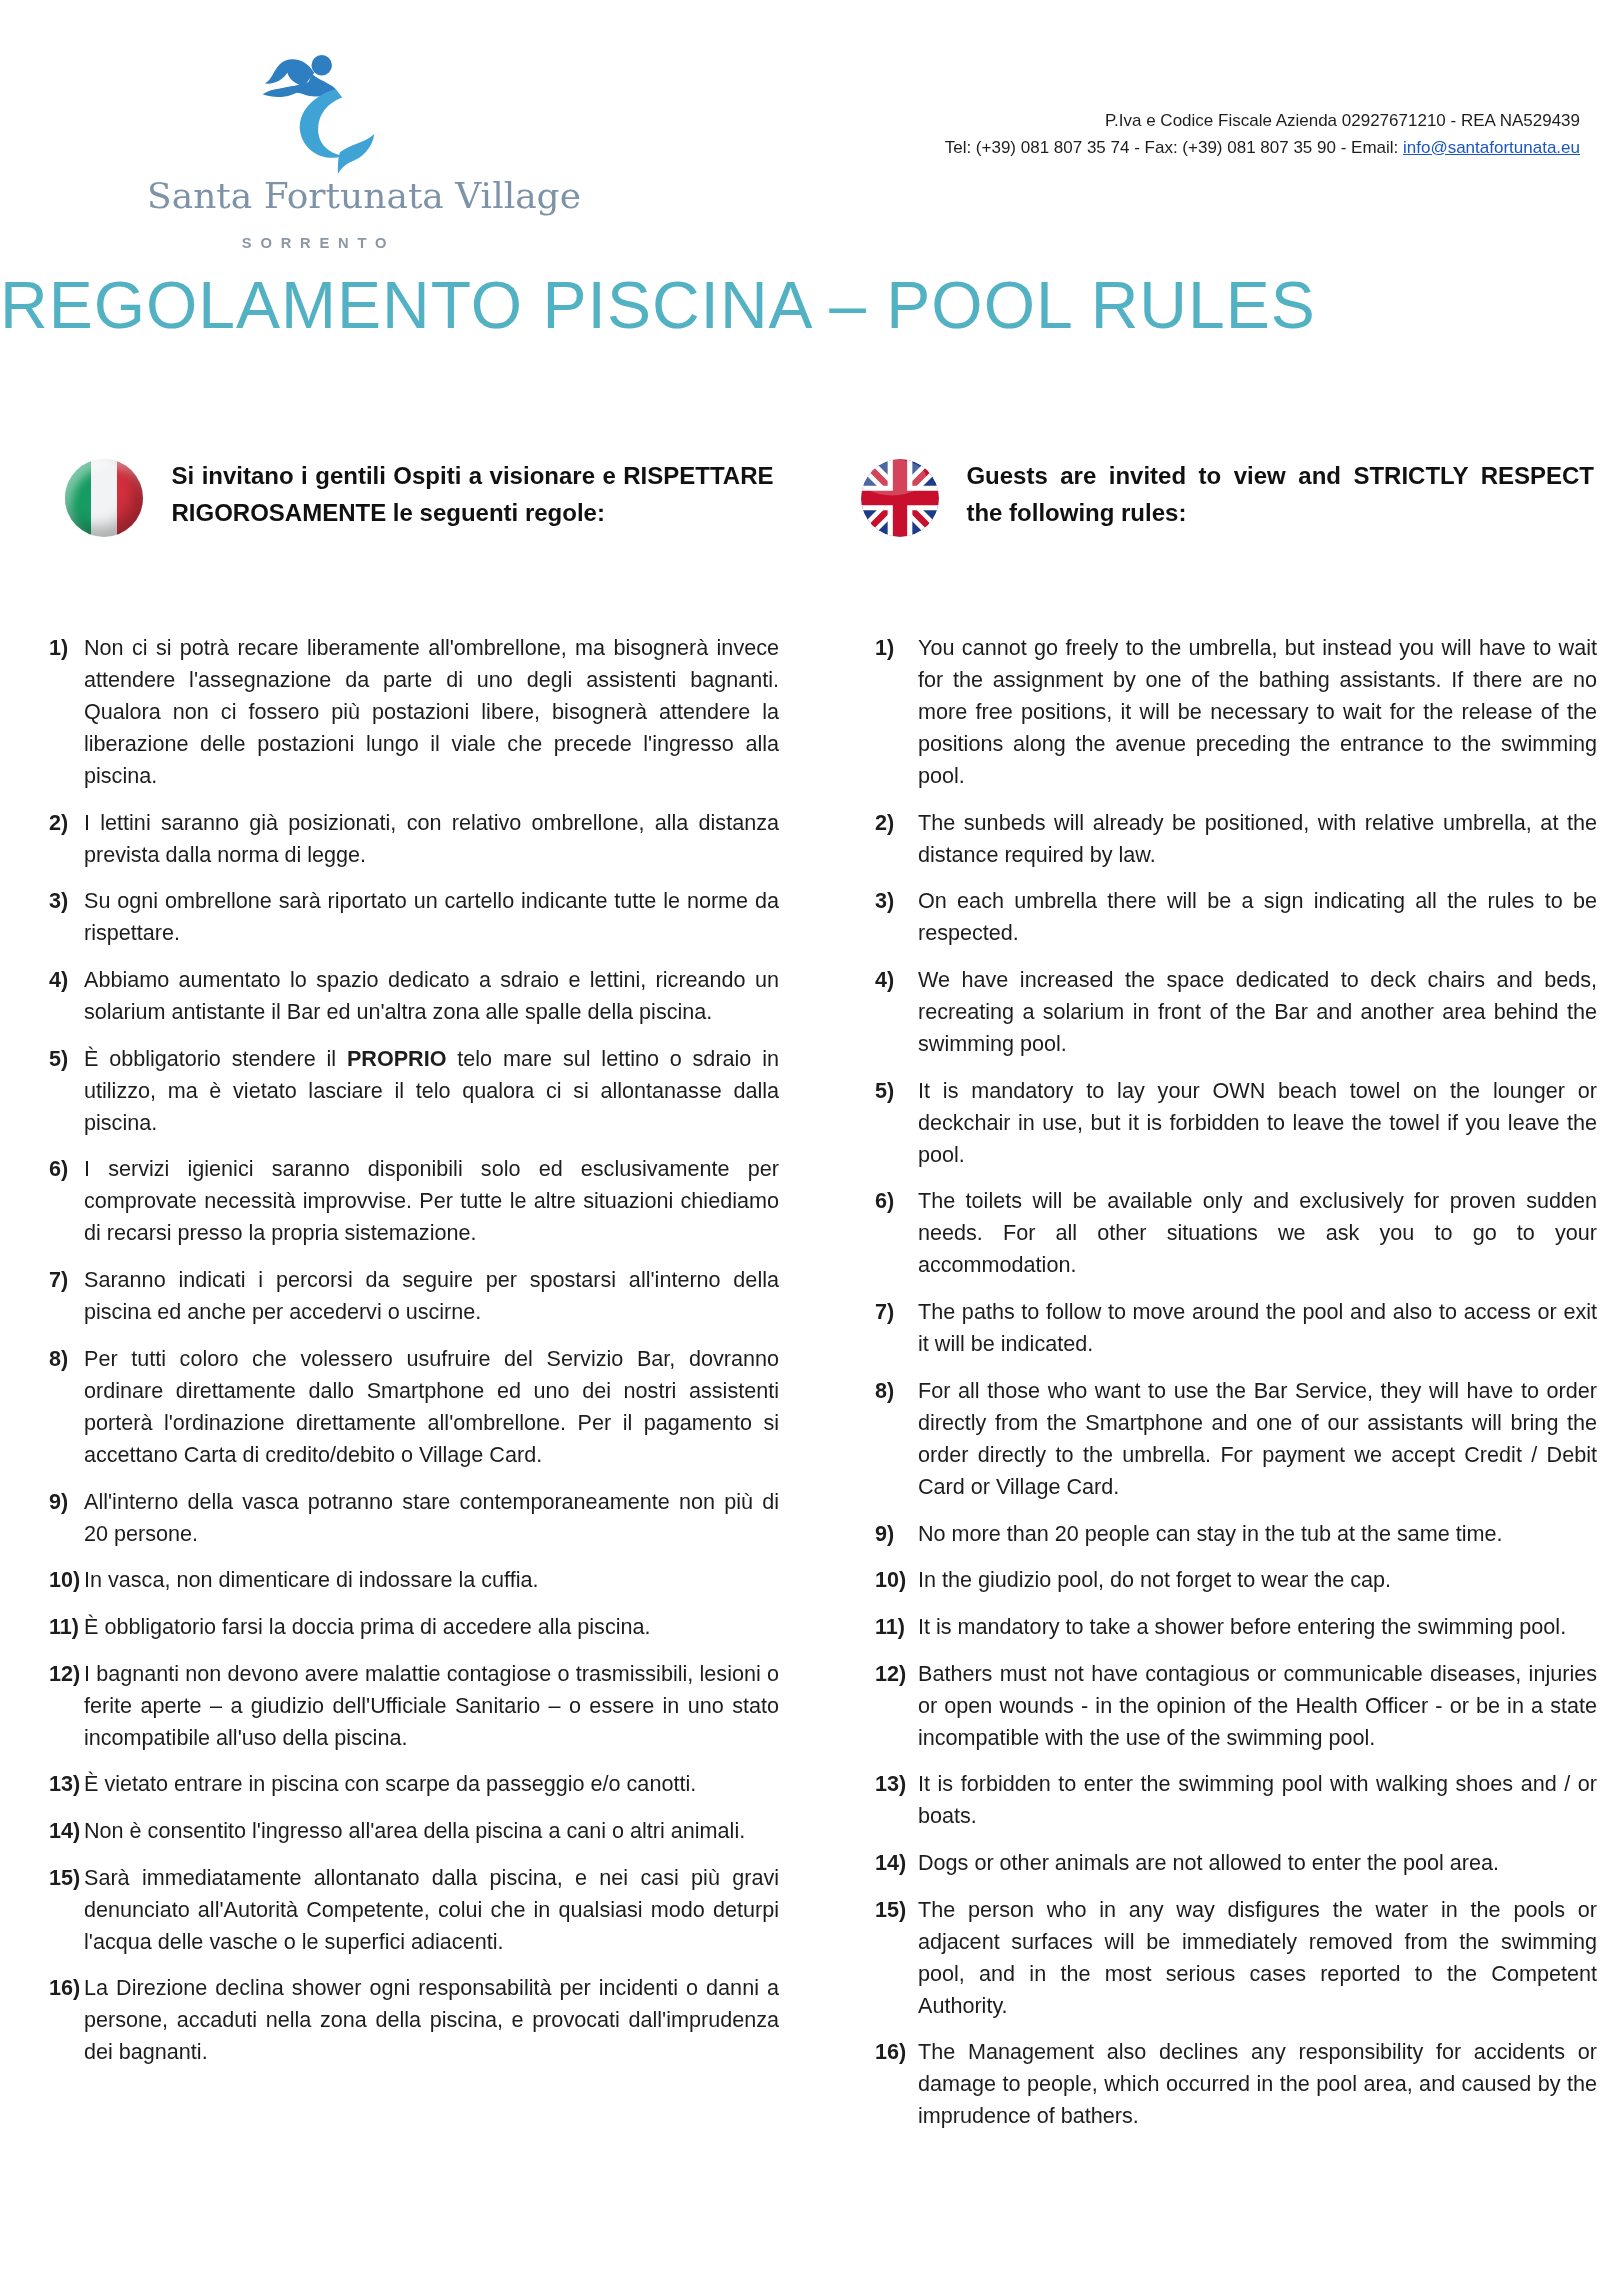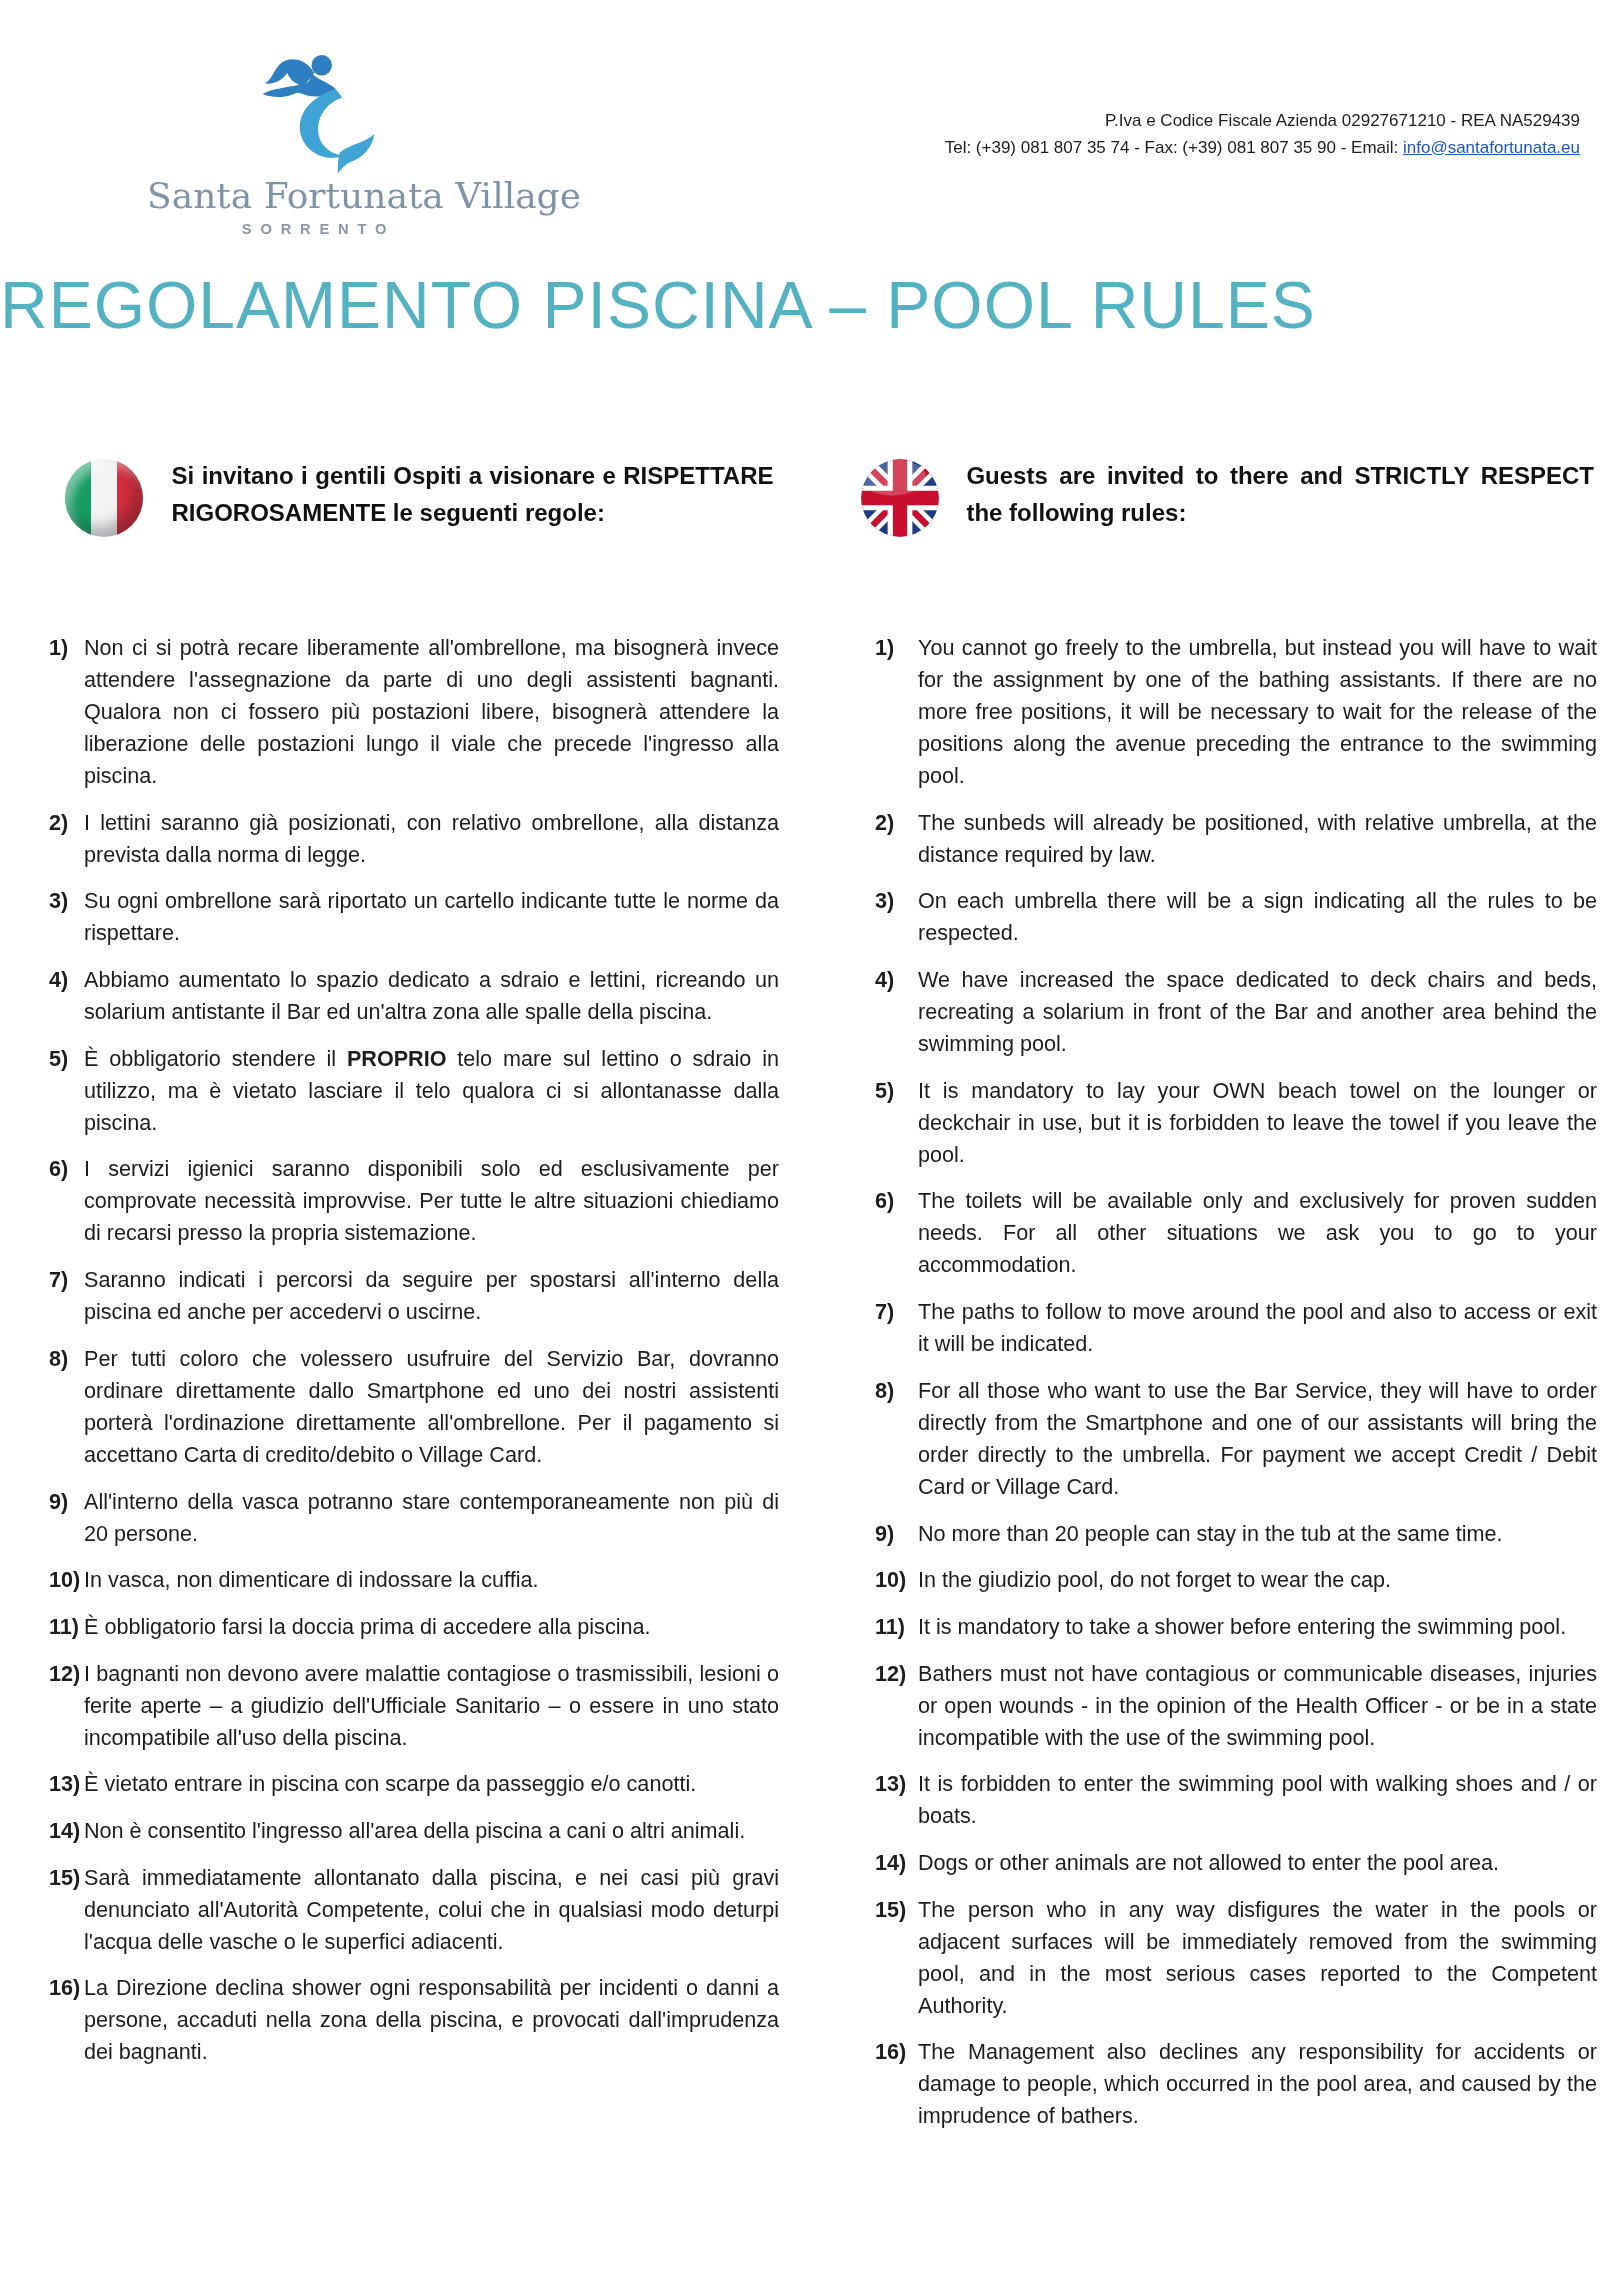--- a/index.html
+++ b/index.html
@@ -13,21 +13,21 @@
   }
   
   .logo{position:absolute;top:47px;left:147px;width:343px;text-align:center;}
   .logo-mark{display:block;margin:0 auto;width:167px;height:129px;}
   .logo-script{
     font-family:"DejaVu Serif",serif;
     font-size:36px;color:#7e93a8;white-space:nowrap;line-height:1.1;
   }
   .logo-sub{
     font-size:14.7px;letter-spacing:8.8px;color:#8b97a5;
-    margin-top:5px;font-weight:bold;
+    margin-top:19px;font-weight:bold;
   }
   .company{
     position:absolute;top:108px;right:41px;
     text-align:right;font-size:17px;line-height:26.5px;color:#1d1d1d;
   }
   .company b{font-size:18px;}
   .email{color:#1a56c4;text-decoration:underline;cursor:pointer;}
   
   .title{
     position:absolute;top:267px;left:0;width:100%;
@@ -109,21 +109,21 @@
           </defs>
         <g clip-path="url(#ukclip)">
           <rect width="60" height="60" fill="#1d3b8b"></rect>
           <path d="M0 0 L60 60 M60 0 L0 60" stroke="#ffffff" stroke-width="12"></path>
           <path d="M0 0 L60 60 M60 0 L0 60" stroke="#c8102e" stroke-width="5"></path>
           <path d="M30 0 V60 M0 30 H60" stroke="#ffffff" stroke-width="19"></path>
           <path d="M30 0 V60 M0 30 H60" stroke="#c8102e" stroke-width="11"></path>
           <ellipse cx="24" cy="14" rx="26" ry="14" fill="#ffffff" opacity="0.22"></ellipse>
         </g>
       </svg>
-      <span>Guests are invited to there and STRICTLY RESPECT the following rules:</span>
+      <span>Guests are invited to view and STRICTLY RESPECT the following rules:</span>
     </p>
   </div>
 
   <div class="rules">
     <ol class="col col-it">
         <li class="rule">
           <span class="num">1)</span>
           <span class="txt">Non ci si potrà recare liberamente all'ombrellone, ma bisognerà invece attendere l'assegnazione da parte di uno degli assistenti bagnanti. Qualora non ci fossero più postazioni libere, bisognerà attendere la liberazione delle postazioni lungo il viale che precede l'ingresso alla piscina.</span>
         </li>
         <li class="rule">

